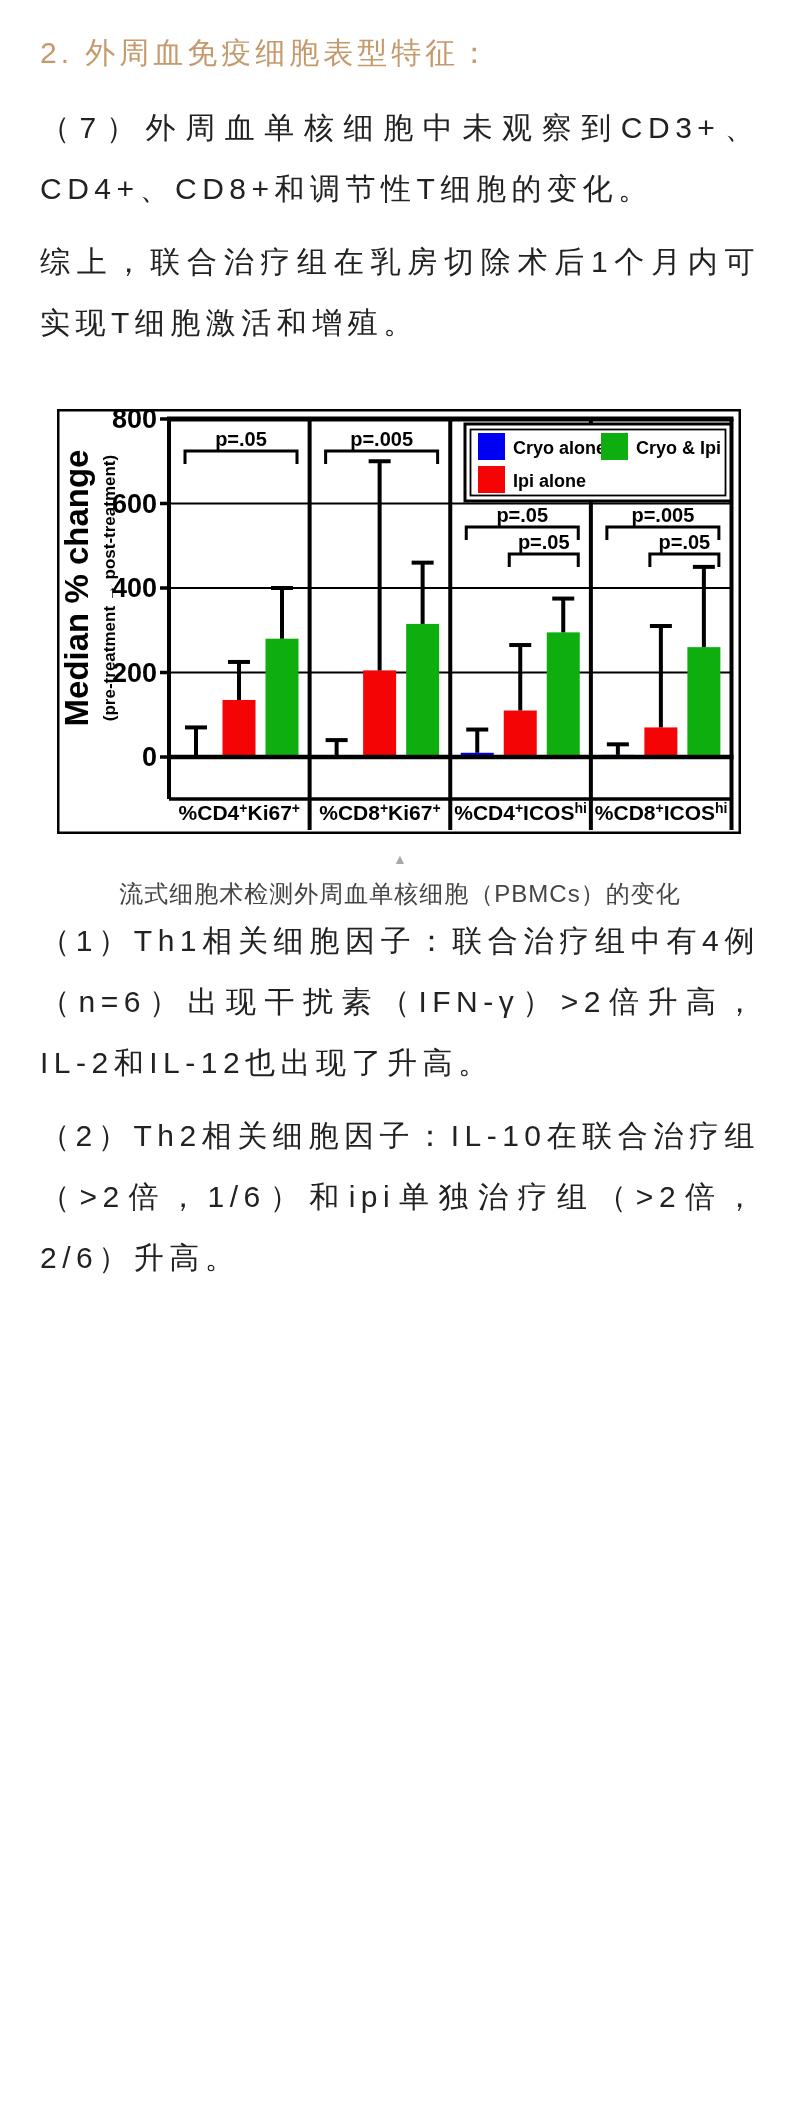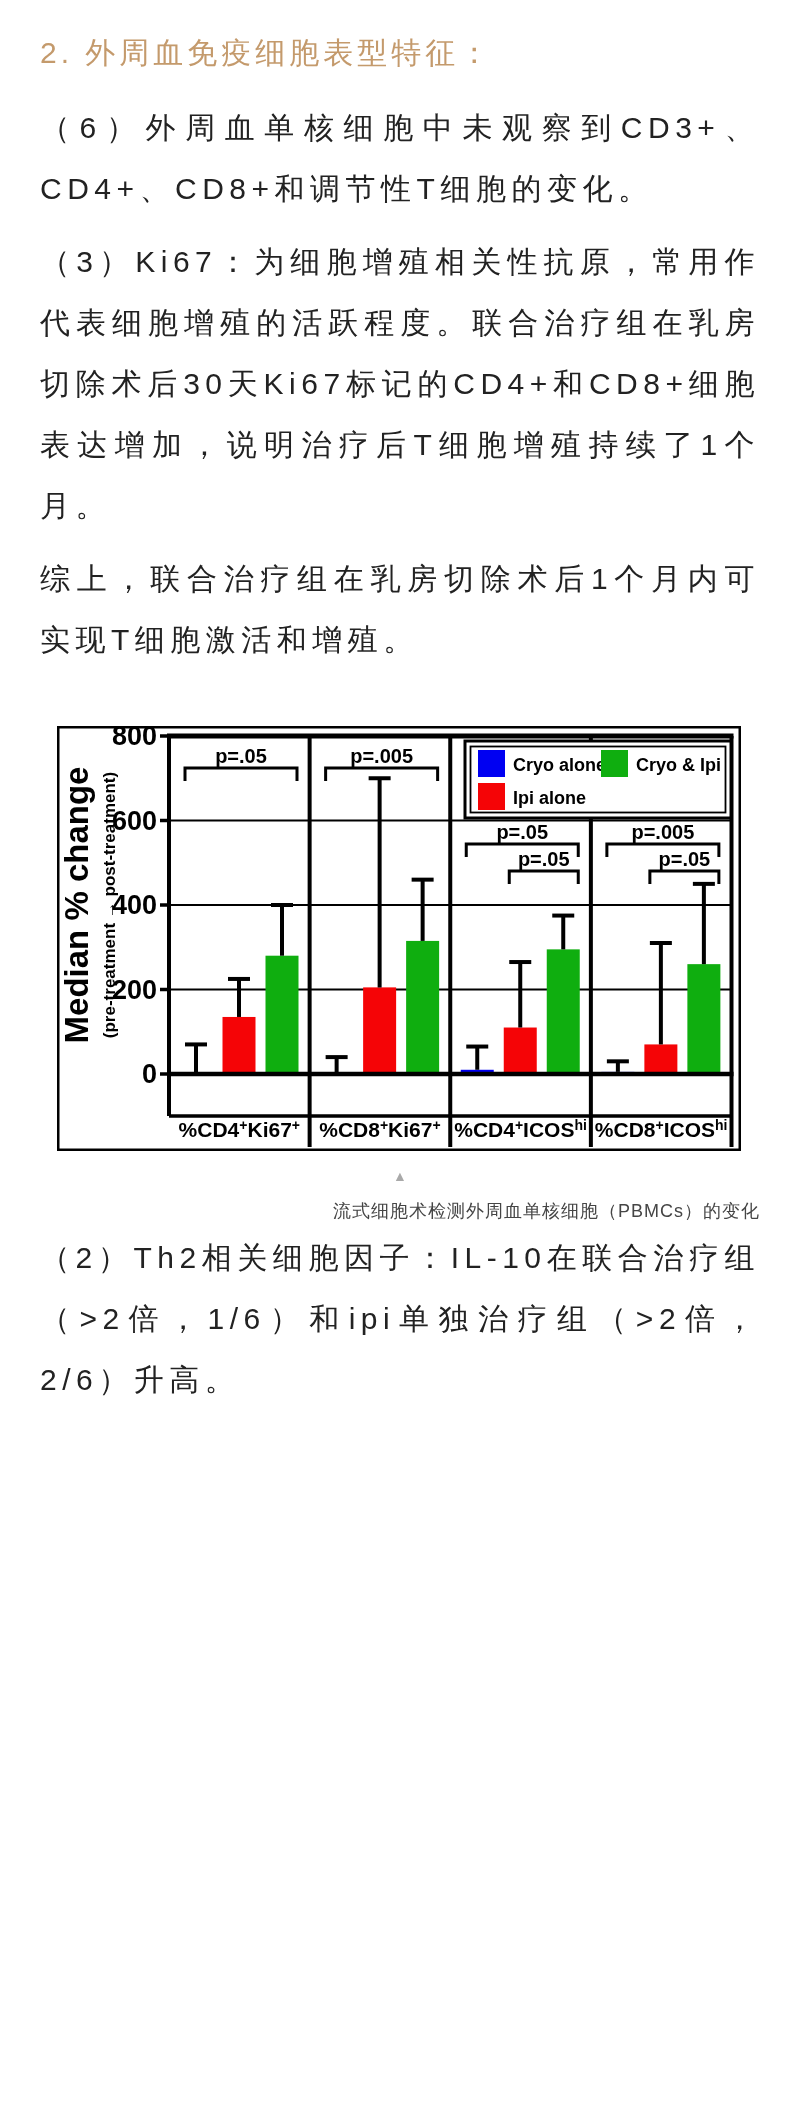--- a/index.html
+++ b/index.html
@@ -15,32 +15,31 @@
   h2.sec2{margin-top:84px;}
   p.body-p{
     font-size:30px;line-height:61px;letter-spacing:5.5px;
     color:#222222;text-align:justify;margin:0 0 12px;font-weight:400;
   }
   figure.fig{margin:56px 0 0;padding:0;}
   #chart-svg{display:block;margin-left:17px;}
   #chart-svg text{font-family:"Liberation Sans","DejaVu Sans",sans-serif;font-weight:bold;fill:#000;}
   .pointer{text-align:center;font-size:14px;line-height:14px;margin-top:18px;color:#a9a9a9;}
   .caption{
-    text-align:right;font-size:18px;line-height:32px;letter-spacing:1px;
+    text-align:center;font-size:24px;line-height:32px;letter-spacing:1px;
     margin-top:12px;color:#454545;
   }
 </style>
 </head>
 <body>
 
 <div class="page">
 
   <h2 class="sec" style="color: rgb(196, 154, 108);">2. 外周血免疫细胞表型特征：</h2>
-  <p class="body-p">（6）外周血单核细胞中未观察到CD3+、CD4+、CD8+和调节性T细胞的变化。</p>
-  <p class="body-p">（3）Ki67：为细胞增殖相关性抗原，常用作代表细胞增殖的活跃程度。联合治疗组在乳房切除术后30天Ki67标记的CD4+和CD8+细胞表达增加，说明治疗后T细胞增殖持续了1个月。</p>
+  <p class="body-p">（7）外周血单核细胞中未观察到CD3+、CD4+、CD8+和调节性T细胞的变化。</p>
   <p class="body-p">综上，联合治疗组在乳房切除术后1个月内可实现T细胞激活和增殖。</p>
 
   <figure class="fig">
     <svg id="chart-svg" width="684" height="425" viewBox="0 0 684 425" xmlns="http://www.w3.org/2000/svg">
         <rect x="1.25" y="1.25" width="681.5" height="422.5" fill="#fff" stroke="#000" stroke-width="2.5"></rect>
         <line x1="112" y1="263.5" x2="674.5" y2="263.5" stroke="#000" stroke-width="2"></line>
         <line x1="112" y1="179" x2="674.5" y2="179" stroke="#000" stroke-width="2"></line>
         <line x1="112" y1="94.5" x2="674.5" y2="94.5" stroke="#000" stroke-width="2"></line>
         <line x1="139" y1="348" x2="139" y2="318.425" stroke="#000" stroke-width="4"></line>
         <line x1="128" y1="318.425" x2="150" y2="318.425" stroke="#000" stroke-width="4"></line>
@@ -120,15 +119,16 @@
         </g>
         <text x="182.3125" y="411" font-size="21" text-anchor="middle"><tspan dy="0" font-size="21">%CD4</tspan><tspan dy="-7" font-size="14">+</tspan><tspan dy="7" font-size="21">Ki67</tspan><tspan dy="-7" font-size="14">+</tspan></text>
         <text x="322.9375" y="411" font-size="21" text-anchor="middle"><tspan dy="0" font-size="21">%CD8</tspan><tspan dy="-7" font-size="14">+</tspan><tspan dy="7" font-size="21">Ki67</tspan><tspan dy="-7" font-size="14">+</tspan></text>
         <text x="463.5625" y="411" font-size="21" text-anchor="middle"><tspan dy="0" font-size="21">%CD4</tspan><tspan dy="-7" font-size="14">+</tspan><tspan dy="7" font-size="21">ICOS</tspan><tspan dy="-7" font-size="14">hi</tspan></text>
         <text x="604.1875" y="411" font-size="21" text-anchor="middle"><tspan dy="0" font-size="21">%CD8</tspan><tspan dy="-7" font-size="14">+</tspan><tspan dy="7" font-size="21">ICOS</tspan><tspan dy="-7" font-size="14">hi</tspan></text>
       </svg>
     <div class="pointer" style="color: rgb(169, 169, 169);">▲</div>
     <figcaption class="caption" style="color: rgb(69, 69, 69);">流式细胞术检测外周血单核细胞（PBMCs）的变化</figcaption>
   </figure>
 
+  <p class="body-p">（1）Th1相关细胞因子：联合治疗组中有4例（n=6）出现干扰素（IFN-γ）&gt;2倍升高，IL-2和IL-12也出现了升高。</p>
   <p class="body-p">（2）Th2相关细胞因子：IL-10在联合治疗组（&gt;2倍，1/6）和ipi单独治疗组（&gt;2倍，2/6）升高。</p>
 
 </div>
 
 </body></html>

